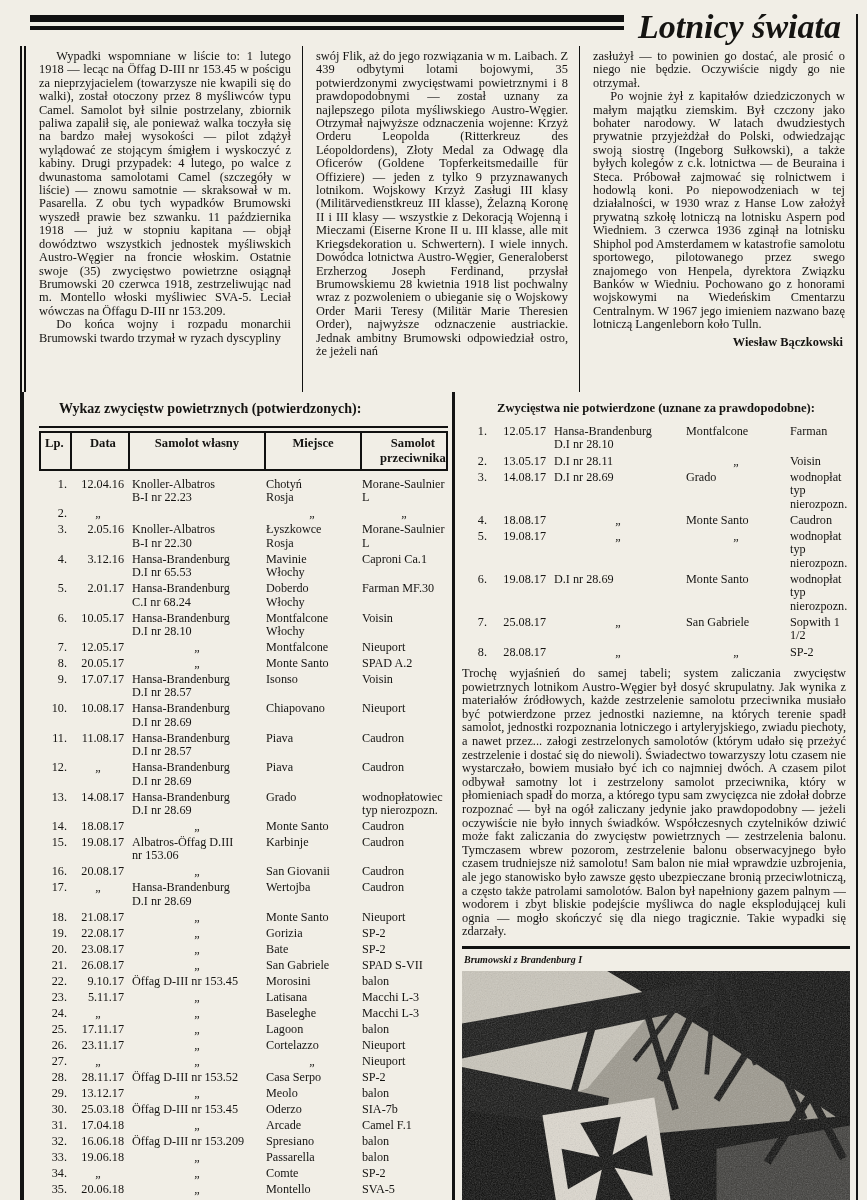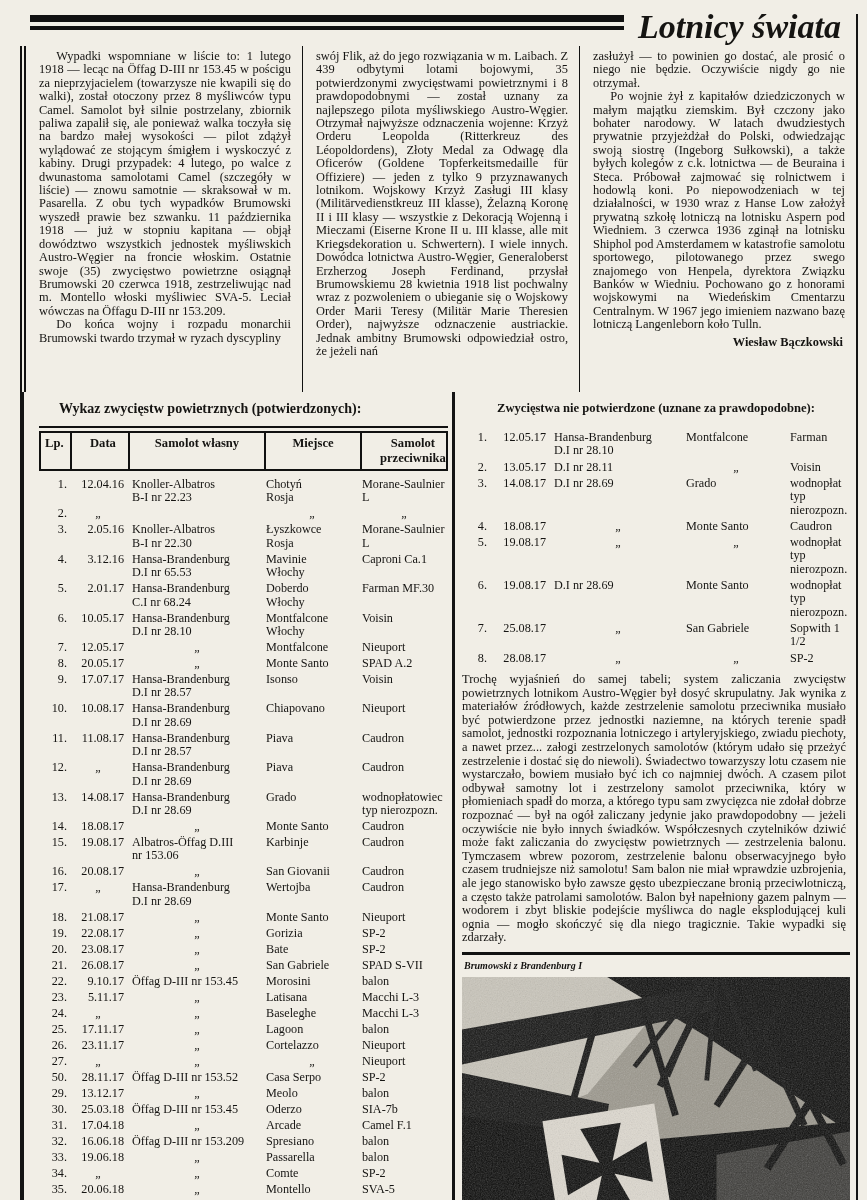--- a/index.html
+++ b/index.html
@@ -39,21 +39,21 @@
   .th{border-right:2px solid #111;padding:3px 18px;text-align:center;}
   .th:last-child{border-right:none;}
   .th.lp{text-align:left;padding-left:4px;}
   .trow{font-size:12.2px;line-height:13.4px;margin-bottom:2.6px;}
   .cell{padding:0 2px;}
   .c-lp{text-align:right;padding-right:3px;}
   .c-date{text-align:right;padding-right:4px;}
   .c-own{padding-left:4px;}
   .ditto{text-align:center;}
 
-  .u-title{font-weight:700;font-size:12.6px;text-align:center;margin:9px 0 15px 0;}
+  .u-title{font-weight:700;font-size:12.6px;text-align:center;margin:9px 0 9px 0;}
   .r-grid{display:grid;grid-template-columns:28px 60px 134px 104px 1fr;}
   .r-rows .trow{margin-bottom:2.8px;}
 
   .commentary{margin-top:8px;font-size:12.4px;line-height:13.6px;text-align:justify;
     padding-right:4px;}
   .commentary p{margin:0;}
 
   .photo-rule{height:3px;background:#111;margin:7px 0 5px 0;}
   .photo-cap{font-weight:700;font-style:italic;font-size:10px;margin:0 0 6px 2px;}
   .photo{width:100%;height:244px;overflow:hidden;background:#0c0c0c;}
@@ -569,21 +569,21 @@
         </div>
         <div class="cell c-place">
           <div class="ditto">„</div>
         </div>
         <div class="cell c-enemy">
           <div>Nieuport</div>
         </div>
       </div>
       <div class="trow l-grid">
         <div class="cell c-lp">
-          <div>50.</div>
+          <div>28.</div>
         </div>
         <div class="cell c-date">
           <div>28.11.17</div>
         </div>
         <div class="cell c-own">
           <div>Öffag D-III nr 153.52</div>
         </div>
         <div class="cell c-place">
           <div>Casa Serpo</div>
         </div>

